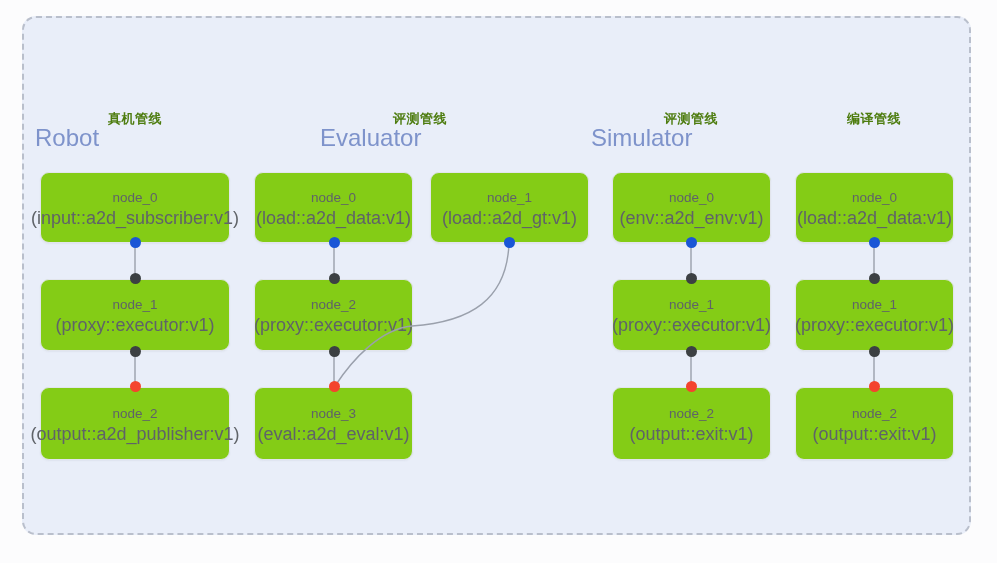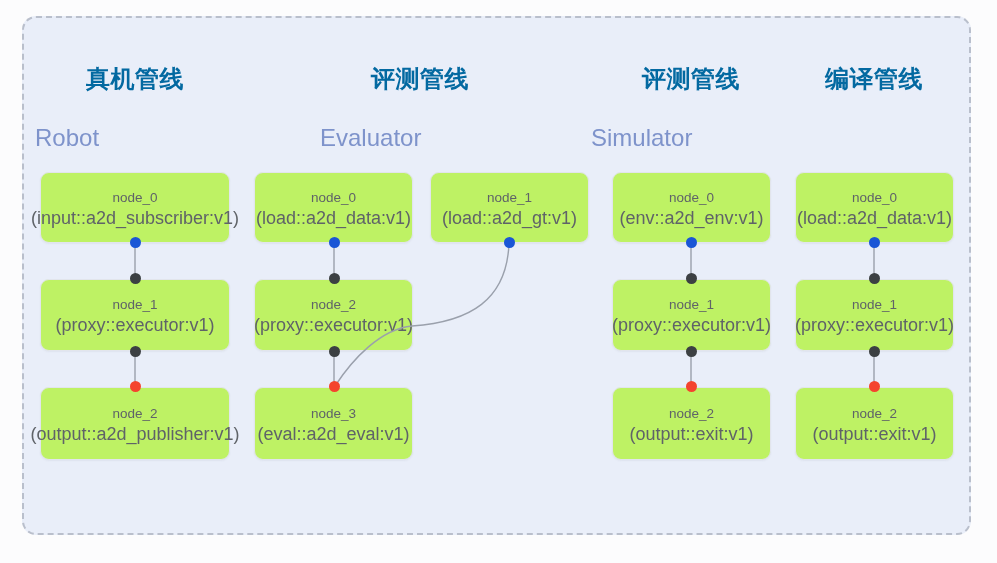--- a/index.html
+++ b/index.html
@@ -32,39 +32,40 @@
   }
   
   #columns {
     position: absolute;
     left: 0; top: 0;
     width: 997px; height: 563px;
   }
   .col-title {
     position: absolute;
     text-align: center;
-    font-size: 24px;
+    font-size: 13px;
     font-weight: bold;
-    color: #0369a1;
+    color: #4d7c0f;
     letter-spacing: 0.5px;
     white-space: nowrap;
+    margin-top: 47px;
   }
   .col-sub {
     position: absolute;
     text-align: left;
     font-size: 24px;
     font-weight: normal;
     color: #7e93cb;
     white-space: nowrap;
   }
   
   .node {
     position: absolute;
     box-sizing: border-box;
-    background: #bef264;
+    background: #84cc16;
     border: 1px solid #e2e5ec;
     border-radius: 9px;
     box-shadow: 0 1px 2px rgba(60,70,90,0.06);
     display: flex;
     flex-direction: column;
     align-items: center;
     justify-content: center;
     text-align: center;
     color: #5f6368;
   }

